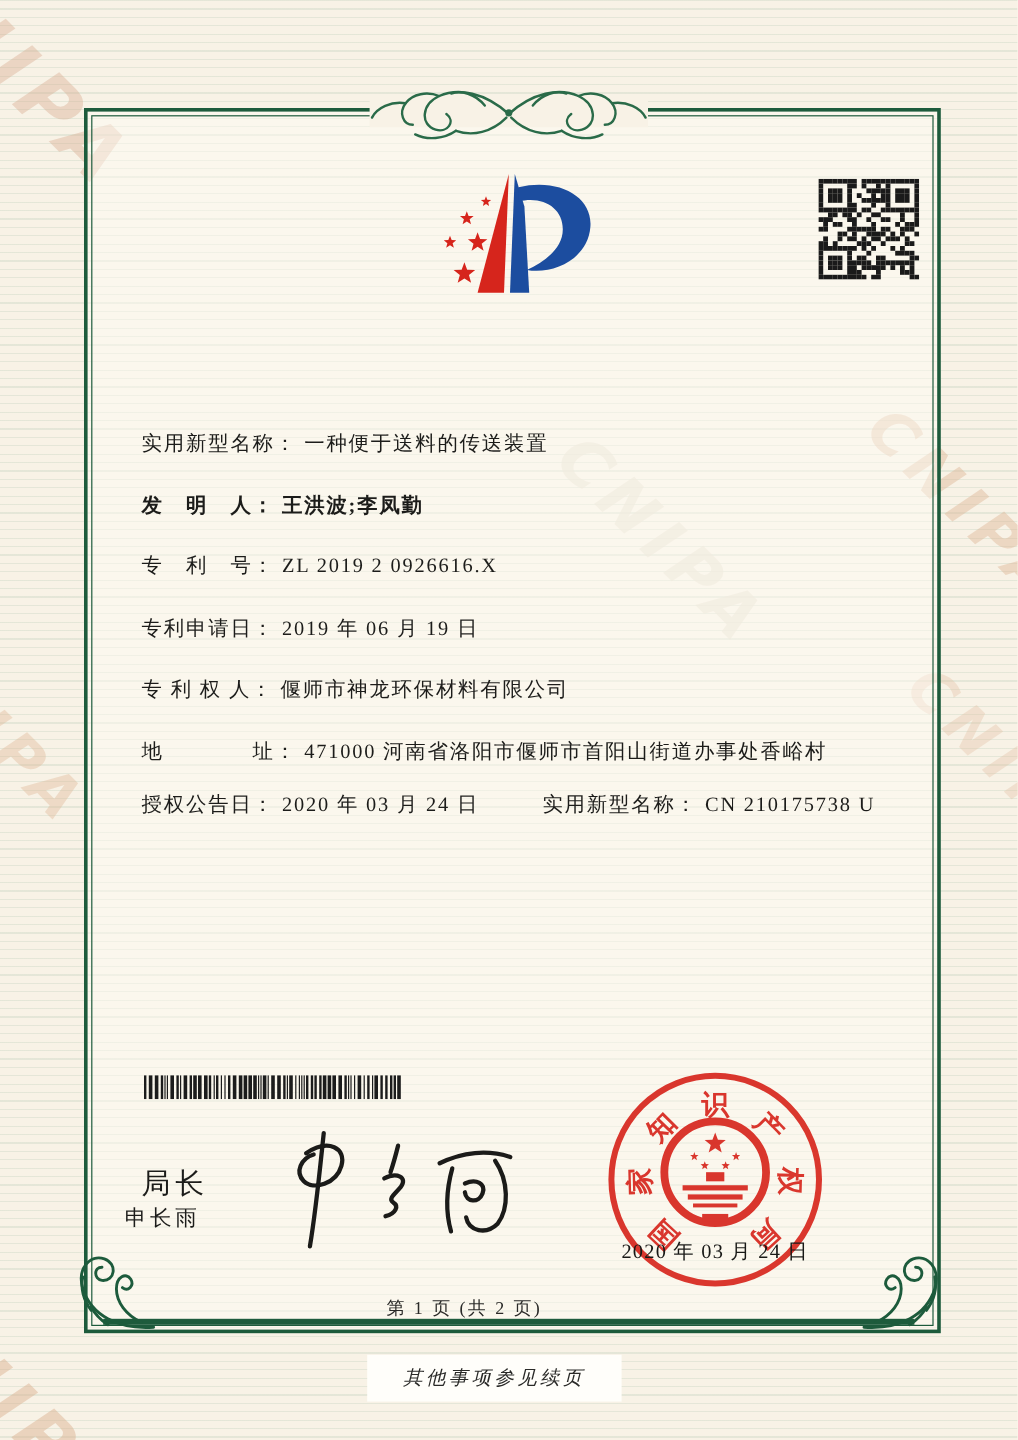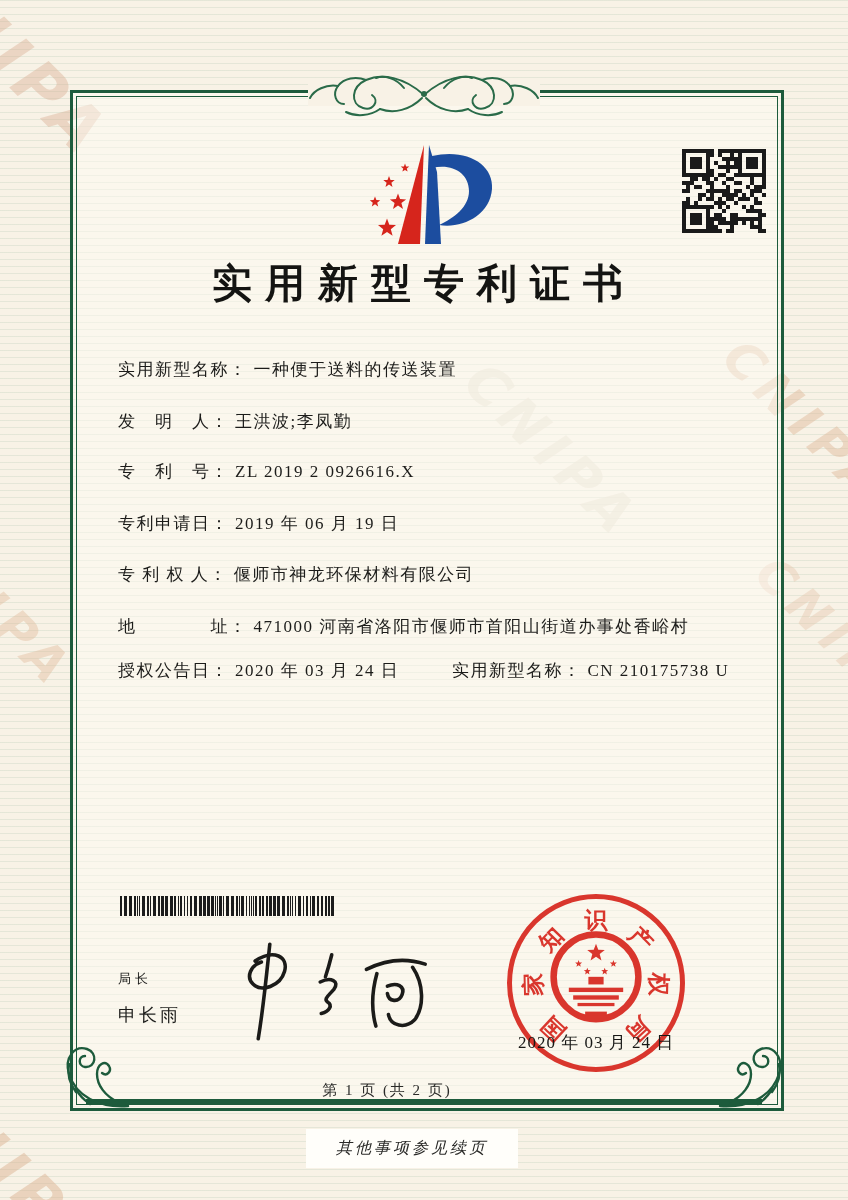--- a/index.html
+++ b/index.html
@@ -32,23 +32,23 @@
         color:#1c1c1a;letter-spacing:1.5px;}
   .row{position:absolute;left:0;white-space:nowrap;}
   .row .lbl{display:inline-block;}
   .row .val{display:inline-block;margin-left:6px;}
   .row .pair2{position:absolute;left:334px;top:0;white-space:nowrap;}
   .paras{position:absolute;left:118px;top:698px;width:624px;font-size:16.5px;
          line-height:1.92;color:#222;text-align:justify;
          font-family:"DejaVu Serif", serif;font-style:italic;}
   .paras p{margin:0;text-indent:2em;}
   .barcode{position:absolute;left:120px;top:896px;}
-  .director-title{position:absolute;left:118px;top:970px;font-size:13px;
+  .director-title{position:absolute;left:118px;top:970px;font-size:24px;
         letter-spacing:4px;color:#1c1c1a;font-family:"Liberation Sans", sans-serif;}
-  .director-name{position:absolute;left:118px;top:1003px;font-size:18px;
+  .director-name{position:absolute;left:104px;top:1003px;font-size:18px;
         letter-spacing:3px;color:#1c1c1a;font-family:Liberation Mono, monospace;}
   .signature{position:absolute;left:232px;top:940px;}
   .seal{position:absolute;left:507px;top:894px;width:178px;height:178px;
         border:5px solid #d7261d;border-radius:50%;box-sizing:border-box;
         opacity:0.92;}
   .seal-char{position:absolute;left:50%;top:50%;width:26px;height:26px;
         margin-left:-13px;margin-top:-13px;text-align:center;line-height:26px;
         font-size:23px;font-weight:700;color:#d7261d;
         font-family:"Liberation Serif", serif;}
   .emblem{position:absolute;left:50%;top:50%;transform:translate(-50%,-54%);}
@@ -373,27 +373,26 @@
         <rect x="24" y="80" width="4" height="4" fill="#1a1a1a"></rect>
         <rect x="28" y="80" width="4" height="4" fill="#1a1a1a"></rect>
         <rect x="32" y="80" width="4" height="4" fill="#1a1a1a"></rect>
         <rect x="36" y="80" width="4" height="4" fill="#1a1a1a"></rect>
         <rect x="44" y="80" width="4" height="4" fill="#1a1a1a"></rect>
         <rect x="48" y="80" width="4" height="4" fill="#1a1a1a"></rect>
         <rect x="76" y="80" width="4" height="4" fill="#1a1a1a"></rect>
         <rect x="80" y="80" width="4" height="4" fill="#1a1a1a"></rect>
       </svg>
 
-    <div class="title">实用新型专利证书</div>
 
     <div class="rows">
       <div class="row" style="top:0px;text-align:right;">
         <span class="lbl">实用新型名称：</span><span class="val">一种便于送料的传送装置</span>
       </div>
-      <div class="row" style="top:52px;">
+      <div class="row" style="top:52px;font-weight:bold;">
         <span class="lbl">发　明　人：</span><span class="val">王洪波;李凤勤</span>
       </div>
       <div class="row" style="top:102px;">
         <span class="lbl">专　利　号：</span><span class="val">ZL 2019 2 0926616.X</span>
       </div>
       <div class="row" style="top:154px;">
         <span class="lbl">专利申请日：</span><span class="val">2019 年 06 月 19 日</span>
       </div>
       <div class="row" style="top:205px;">
         <span class="lbl">专 利 权 人：</span><span class="val">偃师市神龙环保材料有限公司</span>

